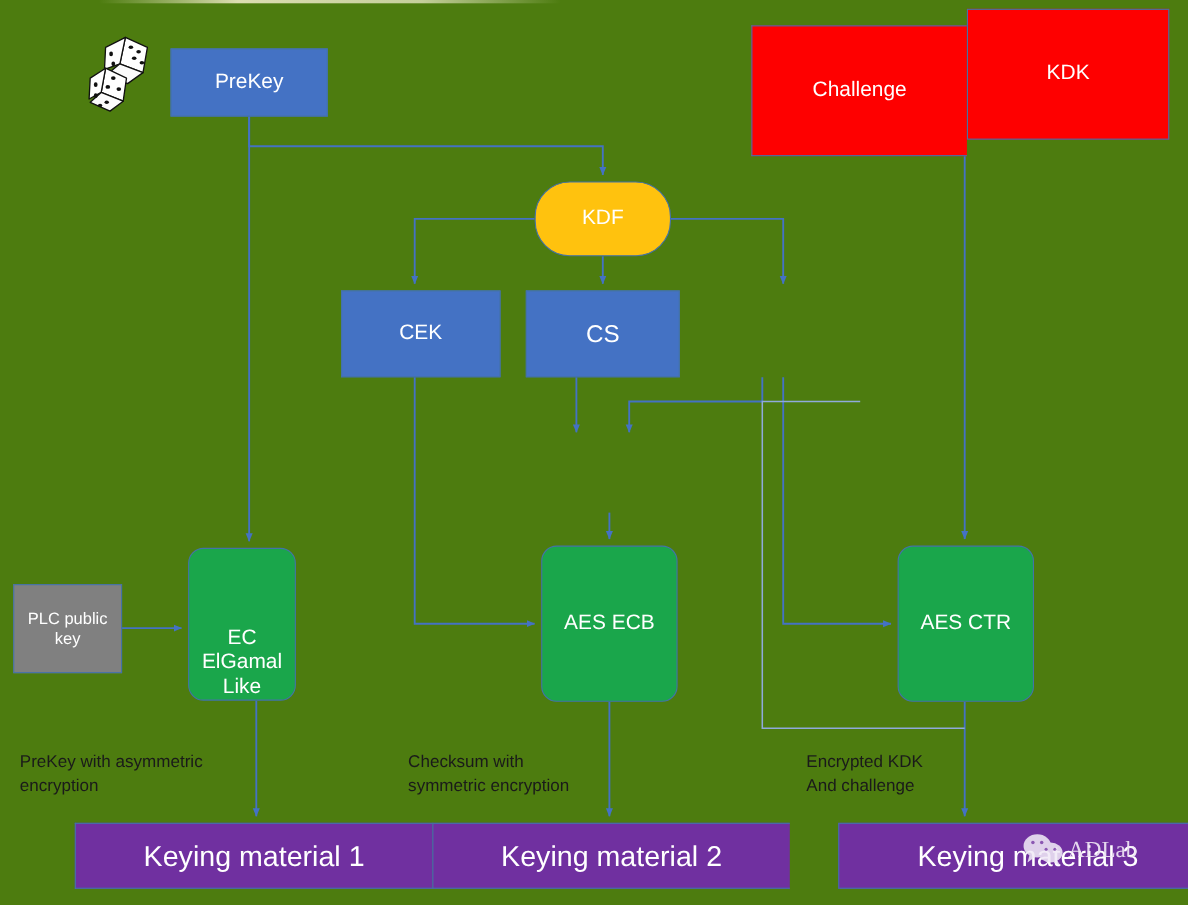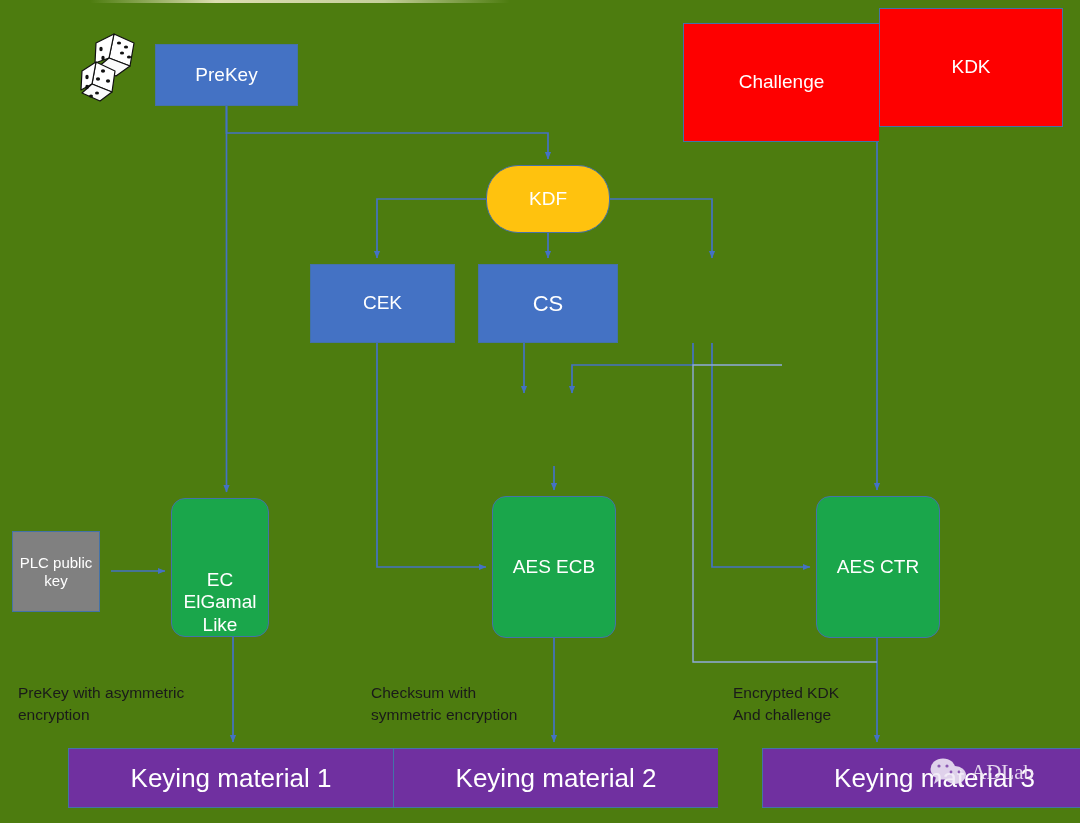--- a/index.html
+++ b/index.html
@@ -147,21 +147,21 @@
   <div class="node n-blue" style="left:310px; top:264px; width:145px; height:79px; font-size:19px;">
     <span>CEK</span>
   </div>
 
   <div class="node n-blue" style="left:478px; top:264px; width:140px; height:79px; font-size:22px;">
     <span>CS</span>
   </div>
 
 
 
-  <div class="node n-gray" style="left:12px; top:531px; width:88px; height:81px; font-size:15px;">
+  <div class="node n-gray" style="left:12px; top:531px; width:99px; height:81px; font-size:15px;">
     <span>PLC
 public
 key</span>
   </div>
 
   <div class="node n-green" style="left:171px; top:498px; width:98px; height:139px; font-size:19px;align-items:flex-end;">
     <span>EC
 ElGamal
 Like</span>
   </div>

